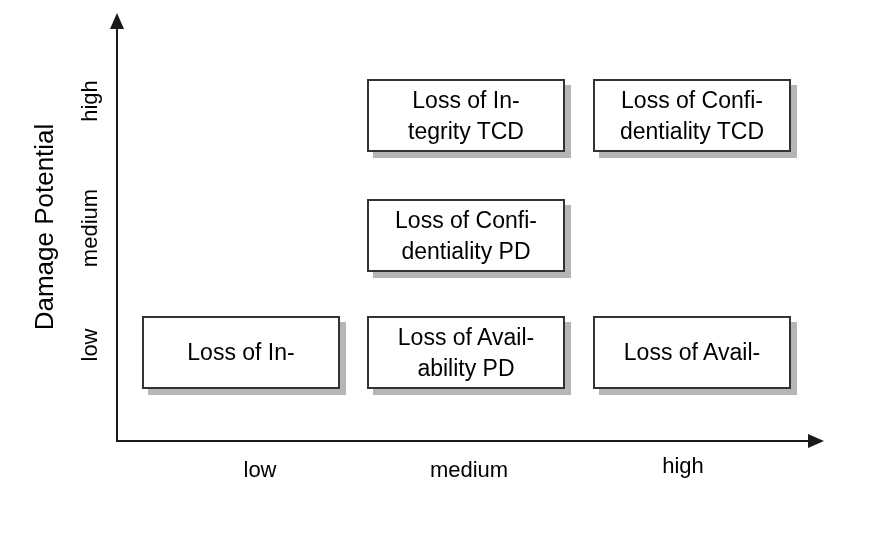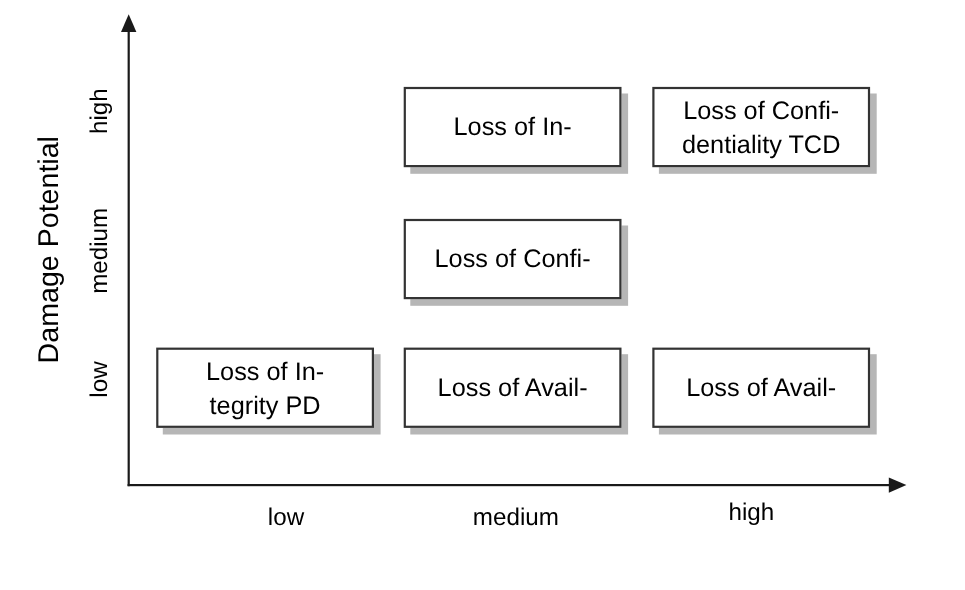--- a/index.html
+++ b/index.html
@@ -73,37 +73,39 @@
   <div class="ytick yt-high">high</div>
   <div class="ytick yt-medium">medium</div>
   <div class="ytick yt-low">low</div>
 
   <div class="xtick xt-low">low</div>
   <div class="xtick xt-medium">medium</div>
   <div class="xtick xt-high">high</div>
 
   <div class="node n-int-tcd">
     <span>Loss of In-</span>
+    <span>tegrity TCD</span>
   </div>
 
   <div class="node n-conf-tcd">
     <span>Loss of Confi-</span>
     <span>dentiality TCD</span>
   </div>
 
   <div class="node n-conf-pd">
     <span>Loss of Confi-</span>
+    <span>dentiality PD</span>
   </div>
 
   <div class="node n-int-pd">
     <span>Loss of In-</span>
-    <span>tegrity PD</span>
   </div>
 
   <div class="node n-avail-pd">
     <span>Loss of Avail-</span>
+    <span>ability PD</span>
   </div>
 
   <div class="node n-avail-tcd">
     <span>Loss of Avail-</span>
   </div>
 
 </div>
 
 </body></html>

